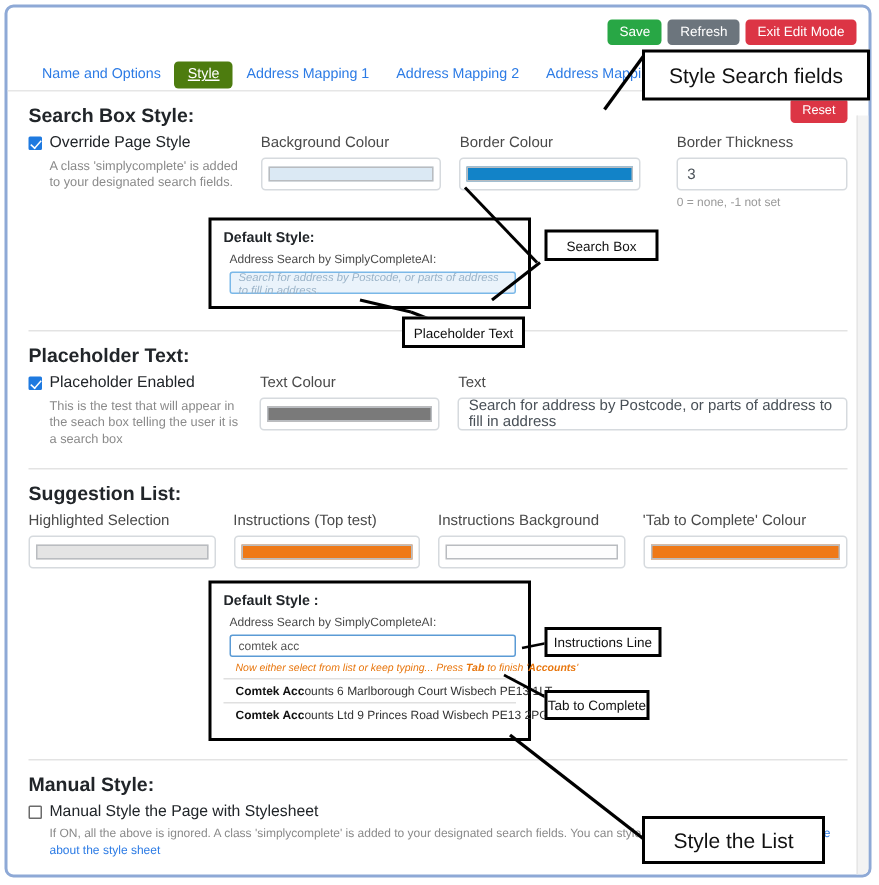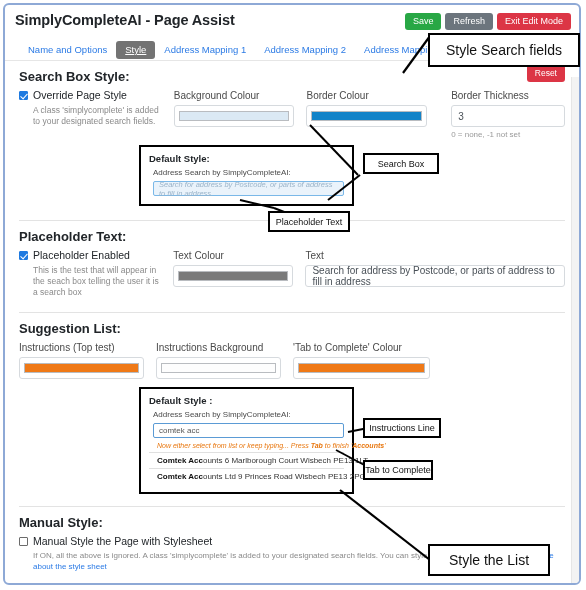--- a/index.html
+++ b/index.html
@@ -37,21 +37,21 @@
 
   
   .tabs{
     display:flex;align-items:center;gap:0;padding:4px 14px 0 14px;
     height:26px;box-sizing:border-box;position:relative;
   }
   .tab{
     font-size:9.5px;color:#2c7be5;padding:4px 9px;border-radius:3px;
     white-space:nowrap;cursor:pointer;line-height:1;
   }
-  .tab.active{background:#737373;color:#fff;font-weight:normal;text-decoration:underline;}
+  .tab.active{background:#4d7c0f;color:#fff;font-weight:normal;text-decoration:underline;}
   .tabs-rule{
     position:absolute;left:0;right:0;bottom:0;height:1px;background:#e6e6e6;
   }
 
   
   .content{padding:0 14px;box-sizing:border-box;position:relative;}
   .section{position:relative;padding-top:8px;}
   .section-title{
     font-size:13px;font-weight:bold;color:#212529;margin:0 0 6px 0;
   }
@@ -143,21 +143,20 @@
     position:absolute;right:0;top:72px;width:7px;bottom:0;background:#f3f3f3;
     border-left:1px solid #e6e6e6;
   }
 </style>
 </head>
 <body>
 
 <div class="app-frame">
 
   <div class="header">
-    <div class="app-title">SimplyCompleteAI - Page Assist</div>
     <div class="hdr-buttons">
       <button class="btn btn-save">Save</button>
       <button class="btn btn-refresh">Refresh</button>
       <button class="btn btn-exit">Exit Edit Mode</button>
     </div>
   </div>
 
   <div class="tabs">
     <div class="tab">Name and Options</div>
     <div class="tab active">Style</div>
@@ -237,20 +236,26 @@
           <span class="field-label">Text</span>
           <div class="input">Search for address by Postcode, or parts of address to fill in address</div>
         </div>
       </div>
       <div class="rule" style="margin-top:14px;"></div>
     </div>
 
     <div class="section">
       <div class="section-title">Suggestion List:</div>
       <div class="row">
+        <div class="col" style="width:137px;">
+          <span class="field-label">Highlighted Selection</span>
+          <div class="swatch-box">
+            <span class="swatch" id="sw-s0" style="background: rgb(228, 228, 228);"></span>
+          </div>
+        </div>
         <div class="col" style="width:137px;">
           <span class="field-label">Instructions (Top test)</span>
           <div class="swatch-box">
             <span class="swatch" id="sw-s1" style="background: rgb(239, 121, 23);"></span>
           </div>
         </div>
         <div class="col" style="width:137px;">
           <span class="field-label">Instructions Background</span>
           <div class="swatch-box">
             <span class="swatch" id="sw-s2" style="background: rgb(253, 253, 253);"></span>

